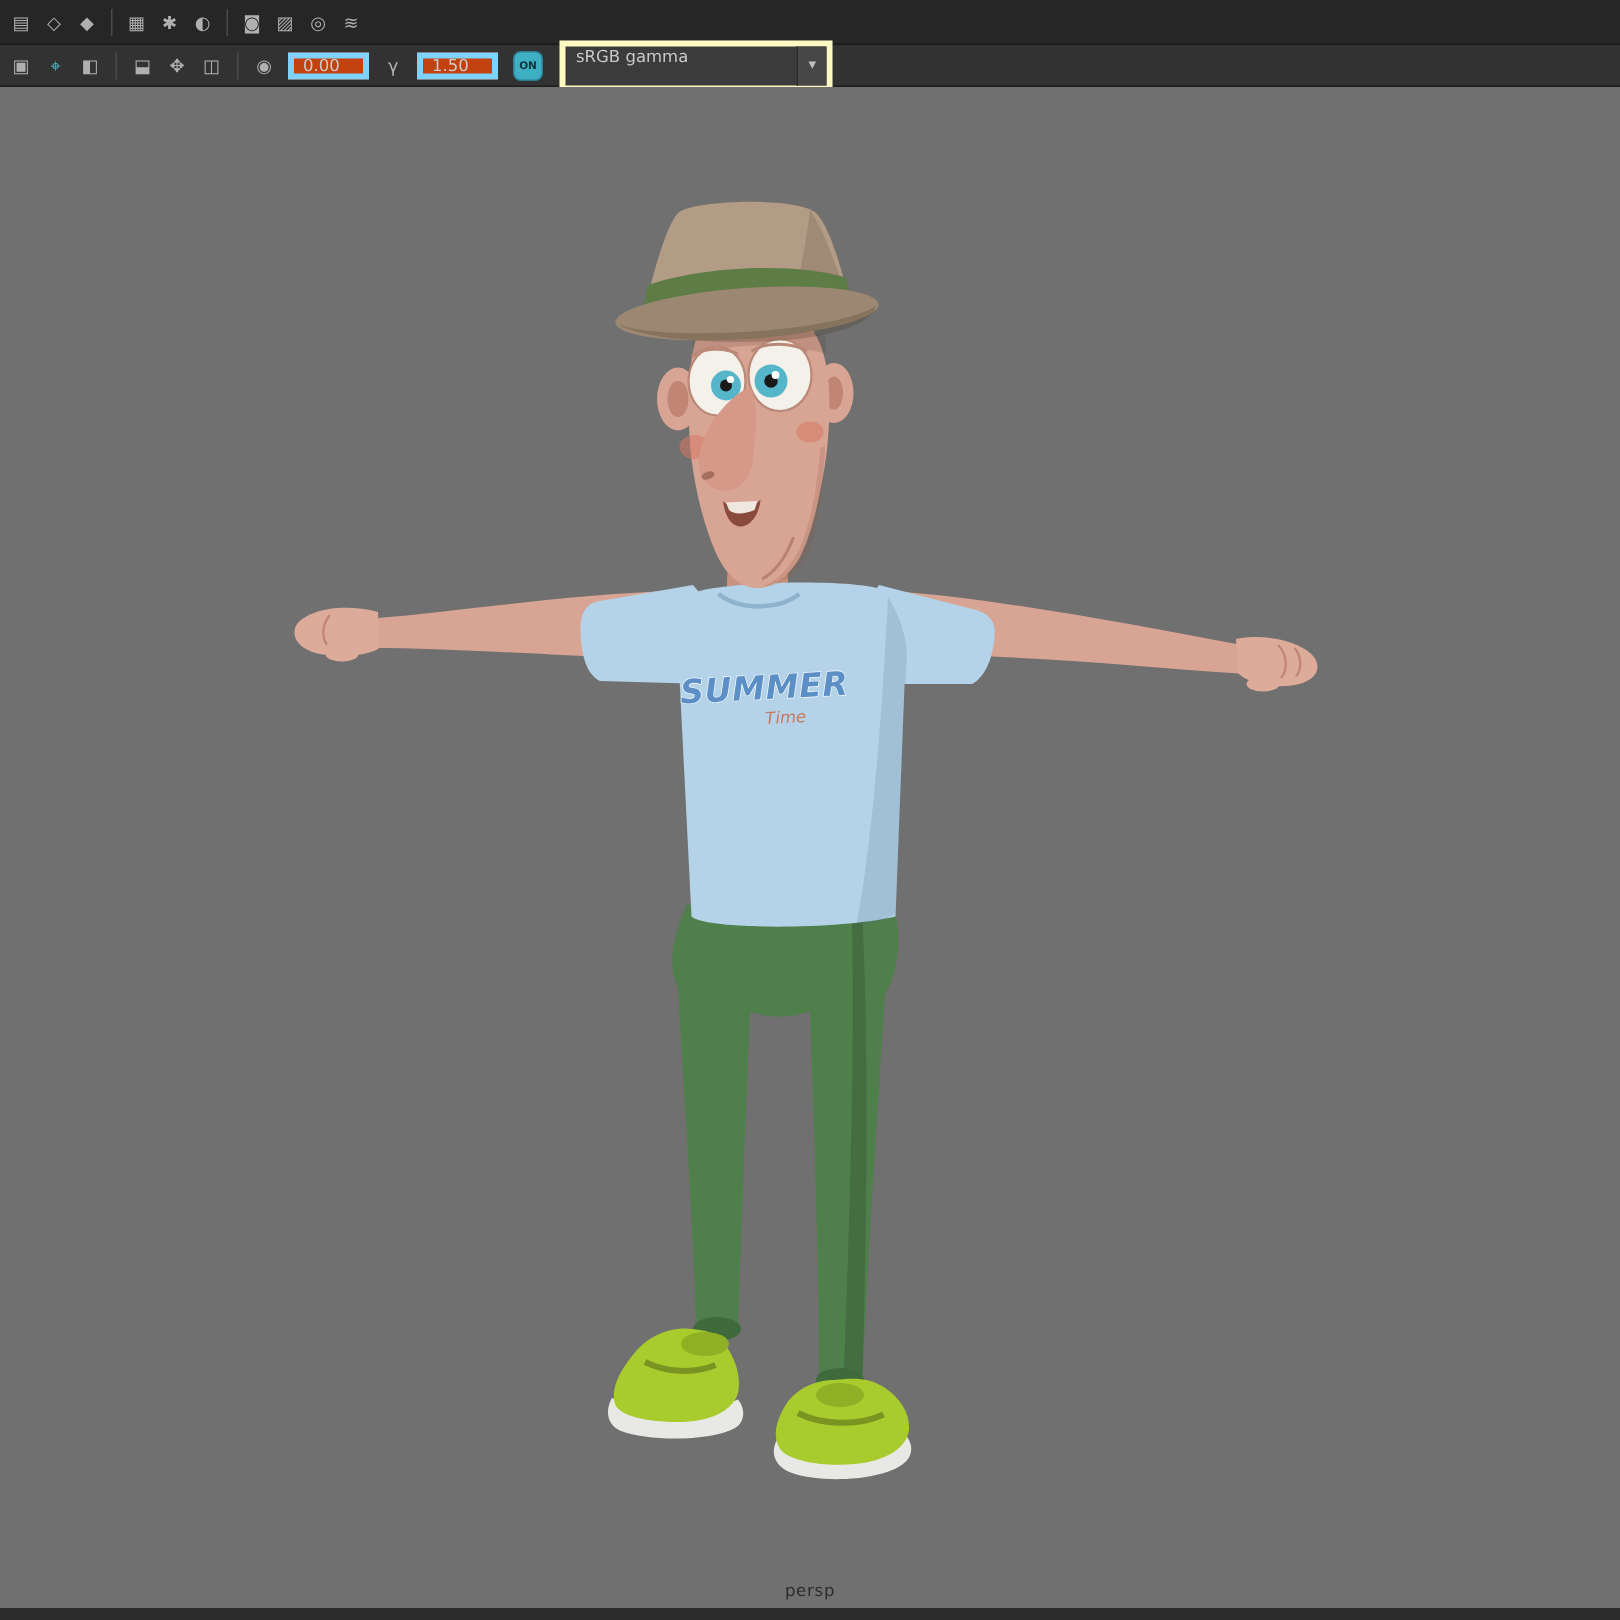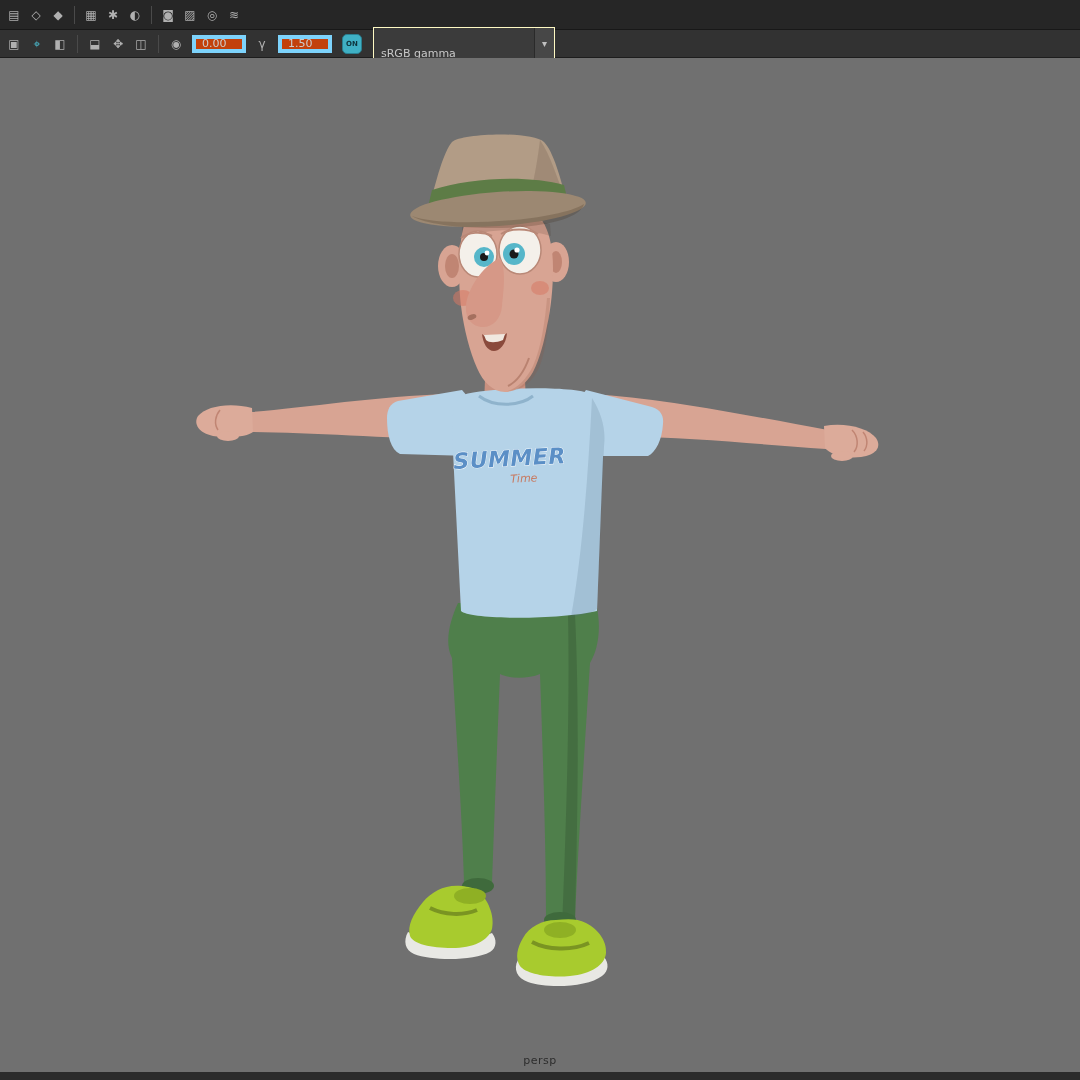--- a/index.html
+++ b/index.html
@@ -10,22 +10,22 @@
   .toolbar1 { height:30px; background:#262626; border-bottom:1px solid #181818; display:flex; align-items:center; padding:0 4px; gap:2px; }
   .toolbar2 { height:28px; background:#323232; border-bottom:1px solid #1d1d1d; display:flex; align-items:center; padding:0 4px; gap:3px; }
   .tb-icon { width:20px; height:20px; display:flex; align-items:center; justify-content:center;
              color:#b0b0b0; font-size:12px; line-height:1; cursor:default; border-radius:2px; }
   .tb-icon.teal { color:#4ab6c8; }
   .sep { width:1px; height:18px; background:#4a4a4a; margin:0 4px; }
   .field { width:54px; height:18px; background:#c2410c; border:4px solid #7dd3fc; color:#cccccc;
            font-size:11px; display:flex; align-items:center; padding:0 6px; margin:0 3px; }
   .on-btn { width:20px; height:20px; border-radius:5px; background:#3fb0c4; border:1px solid #2a7f90;
             color:#0e343c; font-size:7px; font-weight:bold; display:flex; align-items:center; justify-content:center; margin:0 4px; }
-  .dropdown { width:182px; height:34px; background:#3b3b3b; border:1px solid #fef9c3; display:flex;
-              align-items:flex-end; margin-left:4px; }
+  .dropdown { width:182px; height:34px; background:#3b3b3b; border:4px solid #fef9c3; display:flex;
+              align-items:flex-start; margin-left:4px; }
   .dropdown .dd-label { flex:1; color:#c8c8c8; font-size:11px; padding:0 7px; white-space:nowrap; overflow:hidden; }
   .dropdown .dd-arrow { width:20px; height:100%; background:#474747; border-left:1px solid #2a2a2a;
                         color:#c0c0c0; font-size:10px; display:flex; align-items:center; justify-content:center; }
 
   
   .viewport { position:relative; flex:1; background:#707070; }
   .viewport svg { position:absolute; left:0; top:0; }
   .persp-label { position:absolute; bottom:5px; left:50%; transform:translateX(-50%);
                  color:#2d2d2d; font-size:11px; letter-spacing:0.5px;text-align:center; }
   .bottom-strip { height:8px; background:#2b2b2b; }

